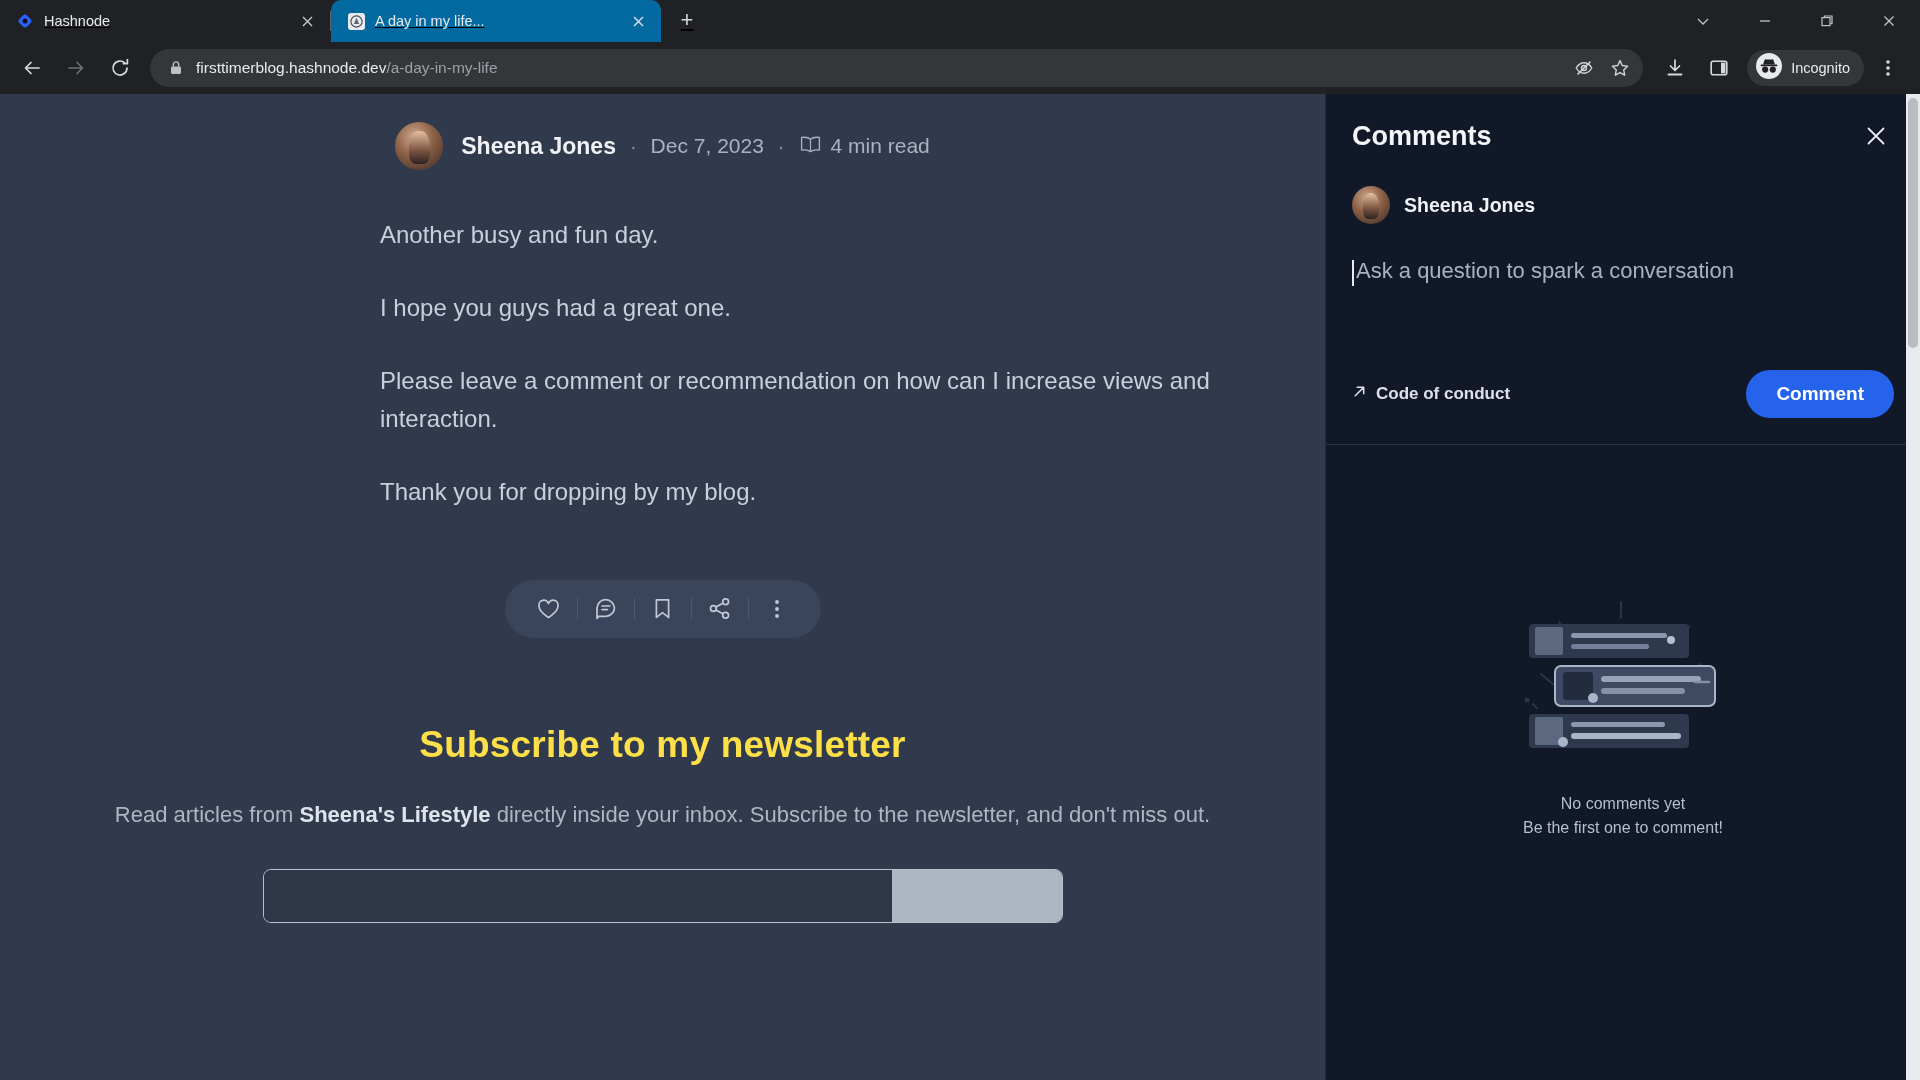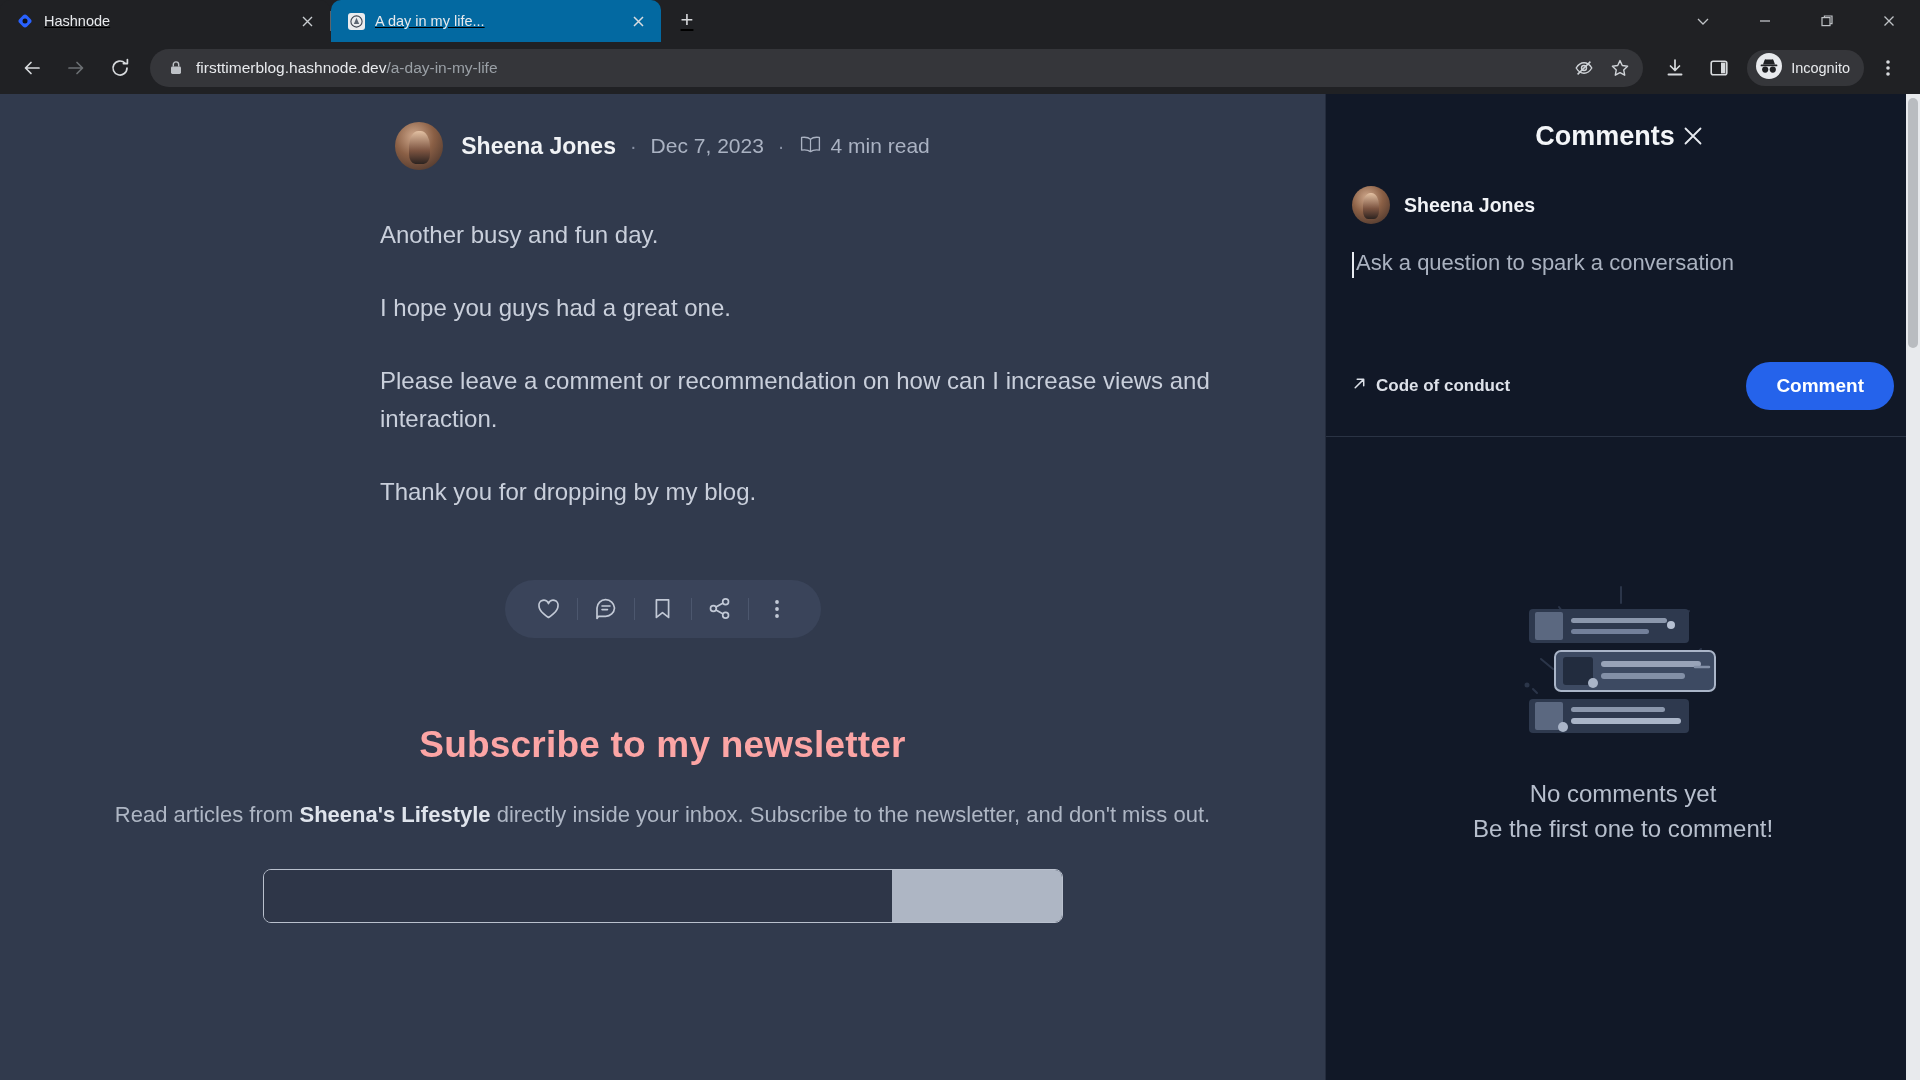--- a/index.html
+++ b/index.html
@@ -128,41 +128,41 @@
     background: #3a445a; border-radius: 34px; height: 58px;
     display: flex; align-items: center; padding: 0 16px; gap: 0;
   }
   .act {
     width: 56px; height: 58px; display: flex; align-items: center; justify-content: center;
     color: #c2c9d6;
   }
   .act-sep { width: 1px; height: 22px; background: #4c576e; }
 
   .newsletter { margin-top: 86px; text-align: center; padding-right: 0; }
-  .newsletter h2 { color: #fca5a5; font-size: 37px; font-weight: bold; letter-spacing: .2px; }
+  .newsletter h2 { color: #fde047; font-size: 37px; font-weight: bold; letter-spacing: .2px; }
   .newsletter .desc {
     color: #aeb6c4; font-size: 22px; line-height: 1.5; margin-top: 32px;
   }
   .newsletter .desc b { color: #dfe4ec; }
   .subform {
     margin: 38px auto 0; width: 800px; height: 54px;
     display: flex; border: 1.5px solid #b9c0cd; border-radius: 8px; overflow: hidden;
   }
   .subform .field { flex: 1; background: #2d3purple; }
   .subform .field { background: #2e3648; }
   .subform .btn { width: 170px; background: #aeb6c4; }
 
   
   .drawer {
     position: absolute; right: 0; top: 0; bottom: 0; width: 595px;
     background: #111827; border-left: 1px solid #242c3d;
     display: flex; flex-direction: column; z-index: 5;
   }
   .drawer-head {
-    display: flex; align-items: center; justify-content: center;
+    display: flex; align-items: center; justify-content: space-between;
     padding: 24px 26px 10px 26px;
   }
   .drawer-head .h { color: #f3f5f8; font-size: 27px; font-weight: bold; }
   .drawer-close {
     width: 36px; height: 36px; display: flex; align-items: center; justify-content: center;
     color: #e7eaf0;
   }
 
   .composer { padding: 22px 26px 0 26px; }
   .composer-user { display: flex; align-items: center; gap: 14px; }
@@ -171,21 +171,21 @@
     background: radial-gradient(circle at 40% 30%, #cfa88c 0%, #8a5f45 45%, #3b2b26 100%);
     position: relative;
   }
   .avatar-sm::after {
     content: ""; position: absolute; left: 28%; top: 18%; width: 44%; height: 70%;
     background: linear-gradient(180deg, #e2c0a2 0%, #7b5340 60%, #2c2320 100%);
     border-radius: 45% 45% 30% 30%;
   }
   .composer-user .name { color: #f0f2f6; font-size: 19.5px; font-weight: bold; }
   .composer-input {
-    margin-top: 26px; position: relative; height: 112px;
+    margin-top: 34px; position: relative; height: 112px;
   }
   .composer-input .caret {
     position: absolute; left: 0; top: 2px; width: 1.5px; height: 26px; background: #e8ebf1;
   }
   .composer-input .ph { color: #aab2c0; font-size: 22px; padding-left: 4px; }
   .composer-foot {
     display: flex; align-items: center; justify-content: space-between;
     padding-bottom: 26px;
   }
   .coc { display: flex; align-items: center; gap: 9px; color: #dde1e9; font-size: 17px; font-weight: bold; }
@@ -193,21 +193,21 @@
     background: #2563eb; color: #fff; font-size: 19px; font-weight: bold;
     border-radius: 24px; padding: 13px 30px; border: none;
   }
   .drawer-div { height: 1px; background: #2a3344; }
 
   .empty {
     flex: 1; display: flex; flex-direction: column;
     align-items: center; justify-content: center; padding-bottom: 90px;
   }
   .empty-art { width: 240px; height: 170px; position: relative; margin-bottom: 26px; }
-  .empty-text { text-align: center; color: #b7bfcd; font-size: 24px; line-height: 1.45; }
+  .empty-text { text-align: center; color: #b7bfcd; font-size: 16px; line-height: 1.45; }
 
   .pagescroll {
     position: absolute; right: 0; top: 0; bottom: 0; width: 14px;
     background: #e8eaed; z-index: 8;
   }
   .pagescroll .thumb {
     position: absolute; left: 2px; top: 4px; width: 10px; height: 250px;
     background: #b9bcc0; border-radius: 5px;
   }
 </style>

